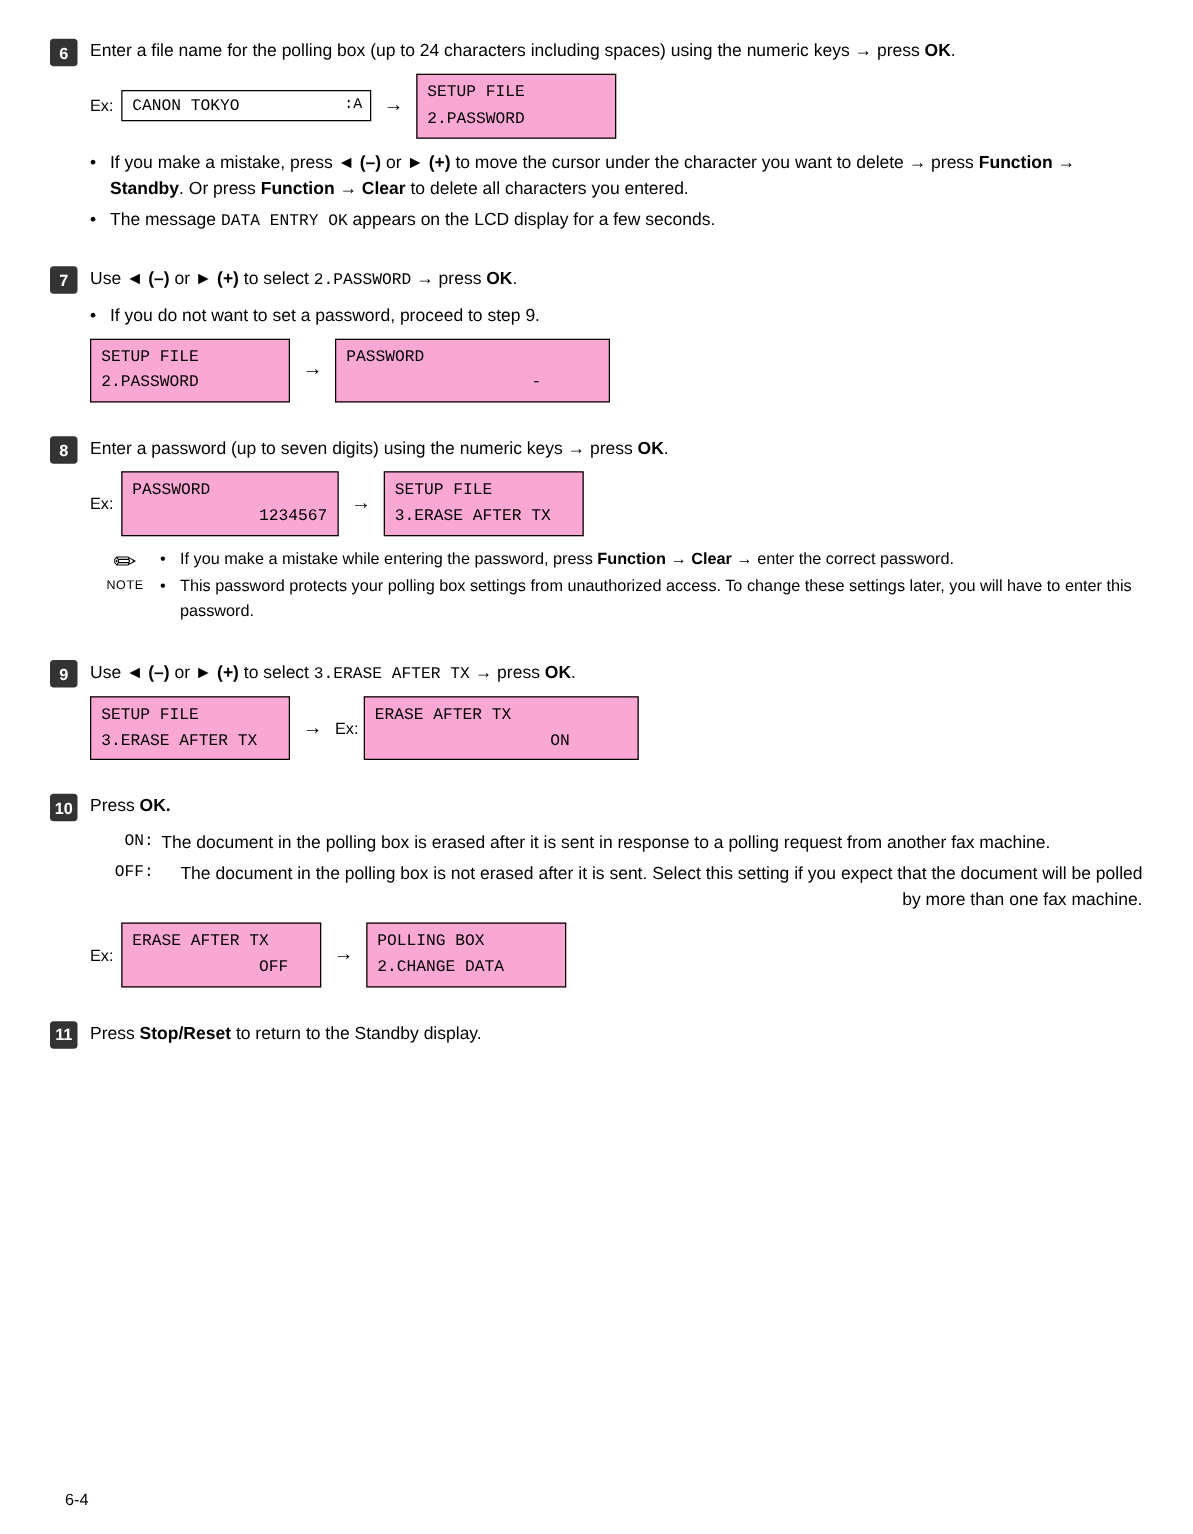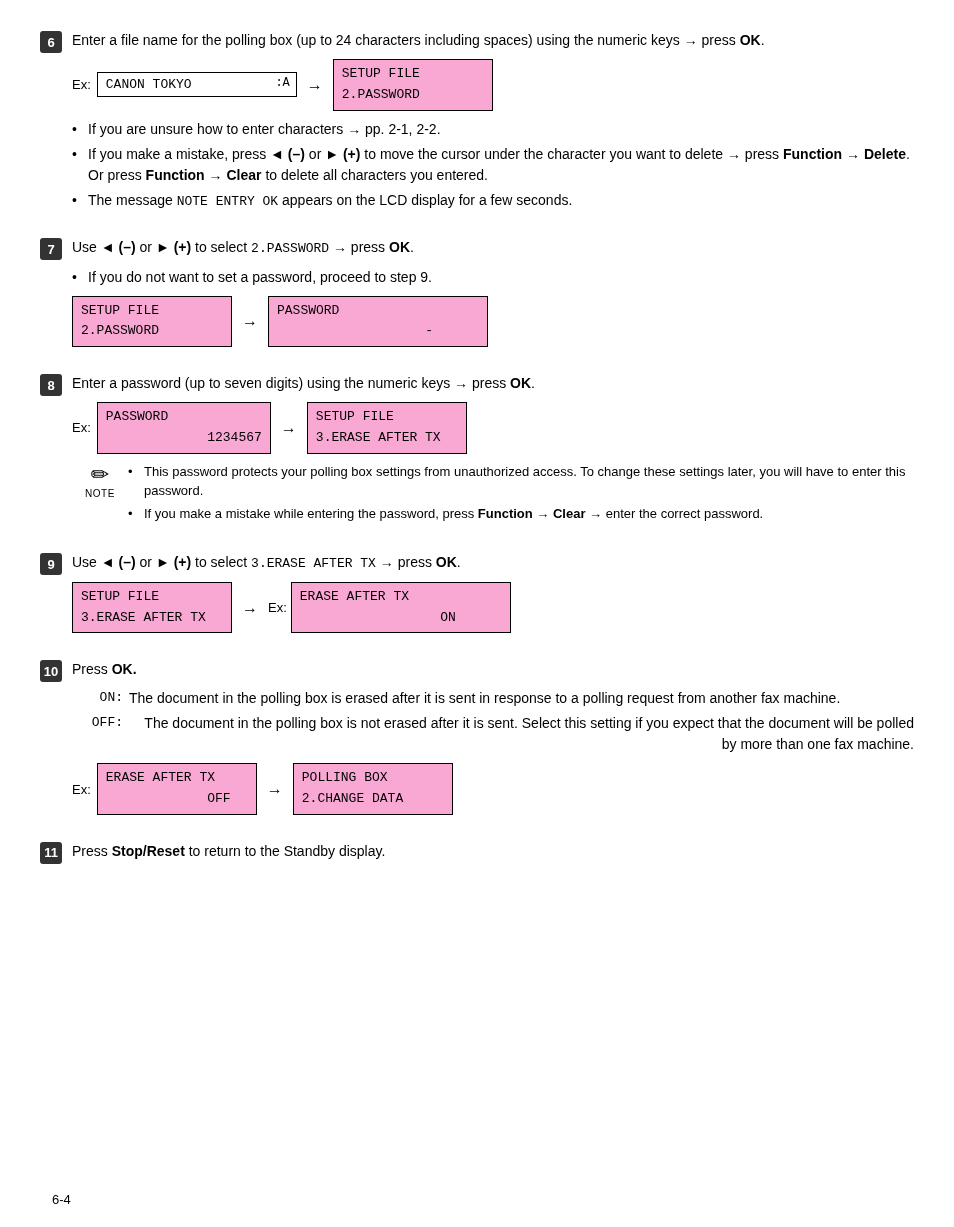--- a/index.html
+++ b/index.html
@@ -197,23 +197,22 @@
         <span style="position:absolute; top:3px; right:6px; font-family:'Courier New',monospace; font-size:12px;">:A</span>
       </div>
       <span class="arrow">→</span>
       <div class="lcd-box">
         <span class="lcd-line">SETUP FILE</span>
         <span class="lcd-line">2.PASSWORD</span>
       </div>
     </div>
 
     <ul class="bullet-list">
-      <li>If you are unsure how to enter characters → pp. 2-1, 2-2.</li>
-      <li>If you make a mistake, press ◄ <b>(–)</b> or ► <b>(+)</b> to move the cursor under the character you want to delete → press <b>Function</b> → <b>Delete</b>. Or press <b>Function</b> → <b>Clear</b> to delete all characters you entered.</li>
-      <li>The message <span style="font-family:'Courier New',monospace; font-size:13px;">NOTE ENTRY OK</span> appears on the LCD display for a few seconds.</li>
+      <li>If you make a mistake, press ◄ <b>(–)</b> or ► <b>(+)</b> to move the cursor under the character you want to delete → press <b>Function</b> → <b>Standby</b>. Or press <b>Function</b> → <b>Clear</b> to delete all characters you entered.</li>
+      <li>The message <span style="font-family:'Courier New',monospace; font-size:13px;">DATA ENTRY OK</span> appears on the LCD display for a few seconds.</li>
     </ul>
   </div>
 </div>
 
 <div class="step">
   <span class="step-num">7</span>
   <div class="step-content">
     <div class="step-text">
       Use ◄ <b>(–)</b> or ► <b>(+)</b> to select <span style="font-family:'Courier New',monospace; font-size:13px;">2.PASSWORD</span> → press <b>OK</b>.
     </div>
@@ -255,22 +254,22 @@
       </div>
     </div>
 
     <div class="note-block">
       <div class="note-icon">
         <div class="note-pencil">✏</div>
         <div class="note-label">NOTE</div>
       </div>
       <div class="note-content">
         <ul>
+          <li>If you make a mistake while entering the password, press <b>Function</b> → <b>Clear</b> → enter the correct password.</li>
           <li>This password protects your polling box settings from unauthorized access. To change these settings later, you will have to enter this password.</li>
-          <li>If you make a mistake while entering the password, press <b>Function</b> → <b>Clear</b> → enter the correct password.</li>
         </ul>
       </div>
     </div>
   </div>
 </div>
 
 <div class="step">
   <span class="step-num">9</span>
   <div class="step-content">
     <div class="step-text">

